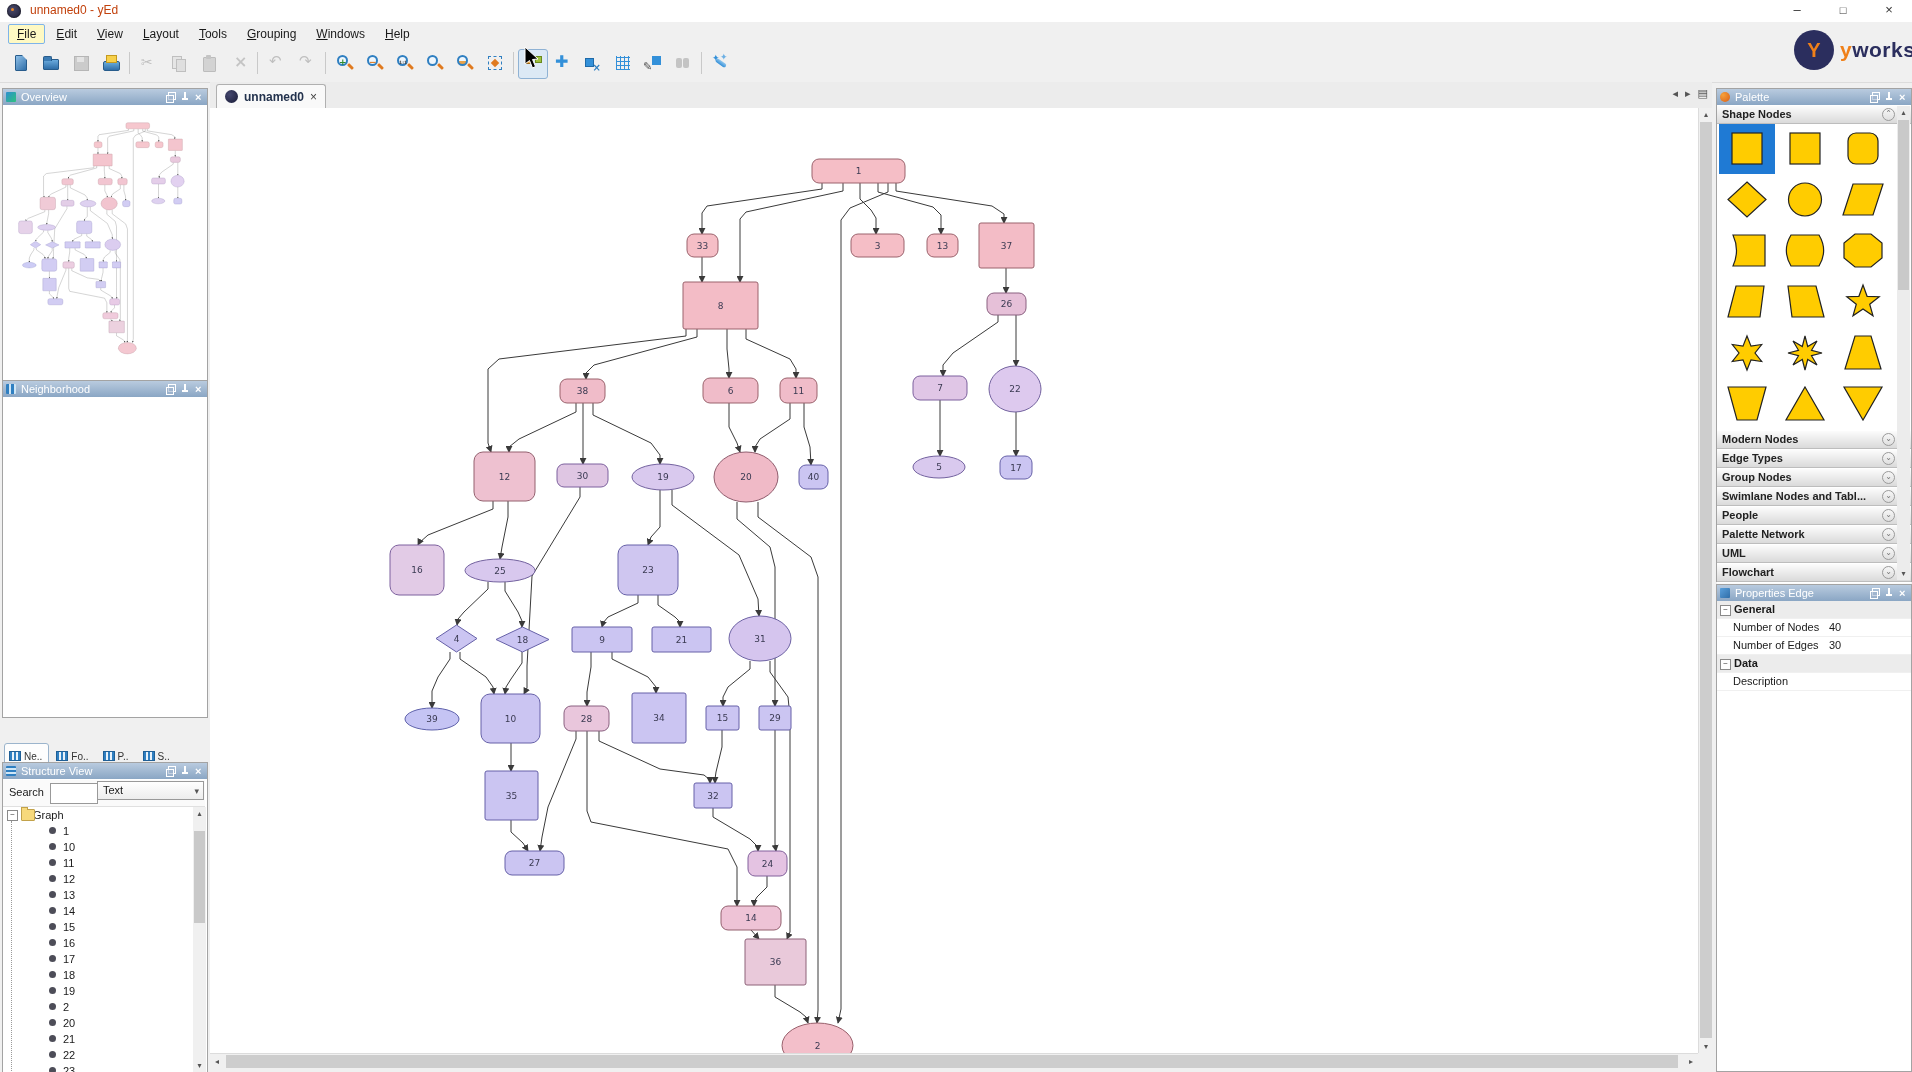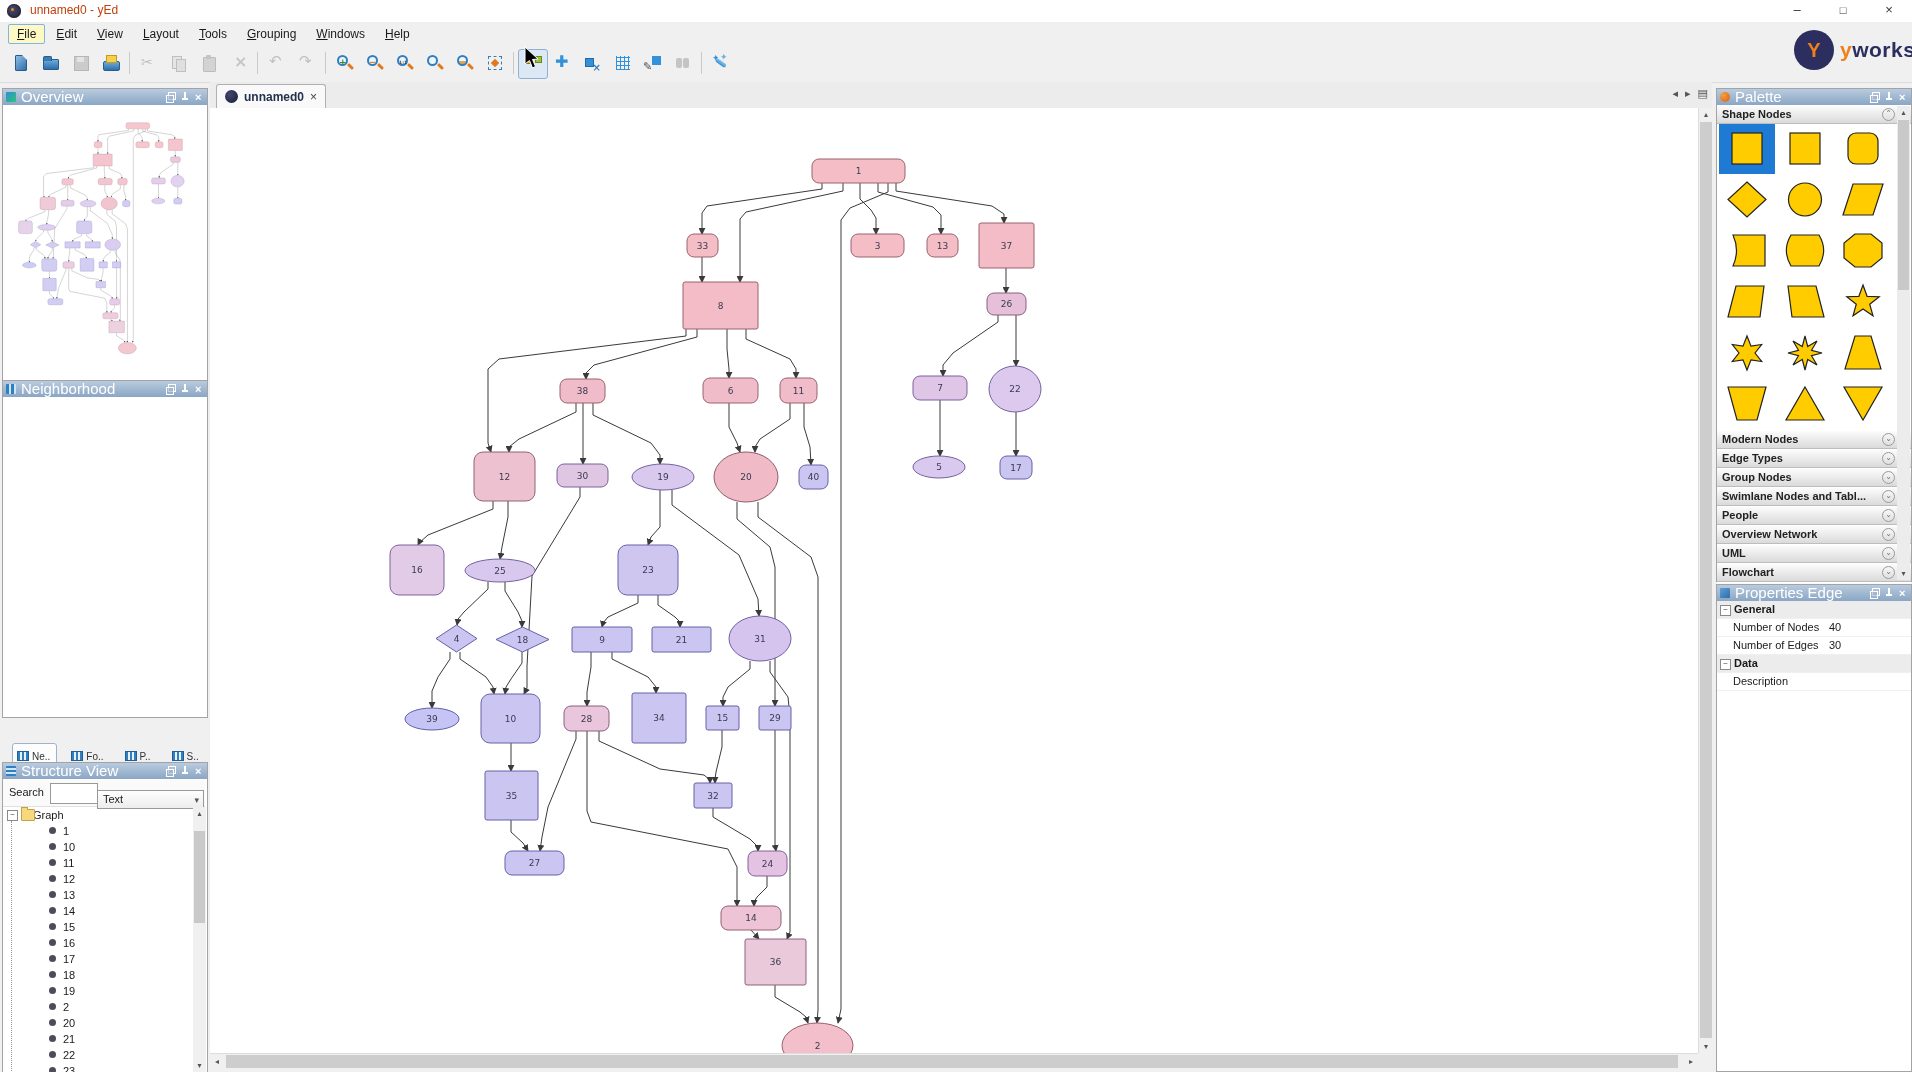--- a/index.html
+++ b/index.html
@@ -68,44 +68,44 @@
   
   #logo{position:absolute;left:1794px;top:28px;width:130px;height:44px;display:flex;align-items:center;gap:6px}
   #logo .lcircle{width:40px;height:40px;border-radius:50%;background:#2b2e5e;color:#f08019;font-weight:bold;font-size:20px;
      display:flex;align-items:center;justify-content:center}
   #logo .ltext{font-size:21px;font-weight:bold;letter-spacing:.5px}
   #logo .ltext .l1{color:#f08019}#logo .ltext .l2{color:#2b2e5e}
   
   #cursor{position:absolute;left:524px;top:47px;z-index:99}
   
   .panel{position:absolute;background:#fff;border:1px solid #a3a3a3}
-  .phead{height:16px;background:linear-gradient(#b9cbdf,#8aa6c4);color:#fff;font-size:15px;line-height:16px;padding-left:18px;position:relative}
+  .phead{height:16px;background:linear-gradient(#b9cbdf,#8aa6c4);color:#fff;font-size:11px;line-height:16px;padding-left:18px;position:relative}
   .picon{position:absolute;left:3px;top:3px;width:10px;height:10px;border-radius:1px}
   .pbtns{position:absolute;right:3px;top:3px;display:flex;gap:4px}
   .pb{width:10px;height:10px;position:relative}
   .pb-float::before{content:"";position:absolute;left:2px;top:0;width:6px;height:6px;border:1px solid #fff}
   .pb-float::after{content:"";position:absolute;left:0;top:3px;width:6px;height:6px;border:1px solid #fff;background:rgba(160,180,205,.6)}
   .pb-pin::before{content:"";position:absolute;left:4px;top:0;width:2px;height:6px;background:#fff}
   .pb-pin::after{content:"";position:absolute;left:2px;top:6px;width:6px;height:2px;background:#fff}
   .pb-close::before{content:"×";color:#fff;font-size:11px;line-height:10px;position:absolute;left:1px;top:0;font-weight:bold}
   
   #overview{left:2px;top:88px;width:204px;height:308px}
   #overview .mini{position:absolute;left:8px;top:22px}
   #overview .ovscroll{position:absolute;left:3px;bottom:3px;width:196px;height:12px;background:#e8e8e8}
   #overview .ovscroll .thumb{position:absolute;left:1px;top:1px;width:188px;height:10px;background:#c6c6c6}
   #neighborhood{left:2px;top:380px;width:204px;height:336px}
-  #docktabs{position:absolute;left:12px;top:743px;width:202px;height:26px;display:flex;gap:9px}
+  #docktabs{position:absolute;left:4px;top:743px;width:202px;height:26px;display:flex;gap:2px}
   .dtab{display:flex;align-items:center;gap:3px;padding:1px 6px 1px 4px;font-size:10px;color:#333;border:1px solid transparent;border-radius:3px}
   .dtab.sel{border-color:#9bb4cc;background:#fdfdfd}
   .dtab .dticon{width:10px;height:8px;background:linear-gradient(90deg,#2f7fc1 0 2px,#e8f2fa 2px 4px,#2f7fc1 4px 6px,#e8f2fa 6px 8px,#2f7fc1 8px);border:1px solid #1f5f96}
   #structure{left:2px;top:762px;width:204px;height:310px}
   #structure .srow{position:absolute;left:0;top:17px;width:202px;height:26px;border-bottom:1px solid #e0e0e0;background:#fafafa}
   #structure .slabel{position:absolute;left:6px;top:6px;font-size:11px}
   #structure .sinput{position:absolute;left:47px;top:3px;width:42px;height:17px;border:1px solid #999;background:#fff}
-  #structure .sselect{position:absolute;left:94px;top:10px;width:100px;height:17px;border:1px solid #999;background:linear-gradient(#fefefe,#ededed);font-size:11px;line-height:16px;padding-left:5px}
+  #structure .sselect{position:absolute;left:94px;top:1px;width:100px;height:17px;border:1px solid #999;background:linear-gradient(#fefefe,#ededed);font-size:11px;line-height:16px;padding-left:5px}
   #structure .sselect .chev{position:absolute;right:4px;top:1px;color:#555;font-size:9px}
   #tree{position:absolute;left:2px;top:44px;width:188px;bottom:0;overflow:hidden;font-size:11px}
   .trow{height:16px;line-height:16px;position:relative;padding-left:58px;white-space:nowrap}
   .trow .bullet{position:absolute;left:44px;top:4px;width:7px;height:7px;border-radius:50%;background:#4d4d58}
   .trow.root{padding-left:28px}
   .trow .expander{position:absolute;left:2px;top:3px;width:9px;height:9px;border:1px solid #8a8a8a;background:#fff;font-size:8px;line-height:7px;text-align:center;color:#444}
   .trow .folder{position:absolute;left:16px;top:2px;width:12px;height:10px;background:#f7d97c;border:1px solid #c2a24a;border-radius:1px}
   .trow .folder::before{content:"";position:absolute;left:-1px;top:-3px;width:5px;height:2px;background:#f7d97c;border:1px solid #c2a24a;border-bottom:none}
   .treeline{position:absolute;left:6px;top:14px;bottom:2px;width:0;border-left:1px dotted #9a9a9a}
   .tscroll{position:absolute;right:1px;top:44px;bottom:1px;width:13px;background:#f0f0f0}
@@ -630,21 +630,21 @@
           <polygon points="4,3 42,3 23,36" fill="#FFCC00" stroke="#222" stroke-width="1.2"></polygon>
         </svg>
       </div>
     </div>
   <div id="palsections">
       <div class="psection"><span>Modern Nodes</span><span class="collapse">⌄</span></div>
       <div class="psection"><span>Edge Types</span><span class="collapse">⌄</span></div>
       <div class="psection"><span>Group Nodes</span><span class="collapse">⌄</span></div>
       <div class="psection"><span>Swimlane Nodes and Tabl...</span><span class="collapse">⌄</span></div>
       <div class="psection"><span>People</span><span class="collapse">⌄</span></div>
-      <div class="psection"><span>Overview Network</span><span class="collapse">⌄</span></div>
+      <div class="psection"><span>Palette Network</span><span class="collapse">⌄</span></div>
       <div class="psection"><span>UML</span><span class="collapse">⌄</span></div>
       <div class="psection"><span>Flowchart</span><span class="collapse">⌄</span></div>
       <div class="psection"><span>BPMN</span><span class="collapse">⌄</span></div>
     </div>
   <div class="palscroll">
     <span class="up">▴</span>
     <div class="thumb"></div>
     <span class="dn">▾</span>
   </div>
 </div>

